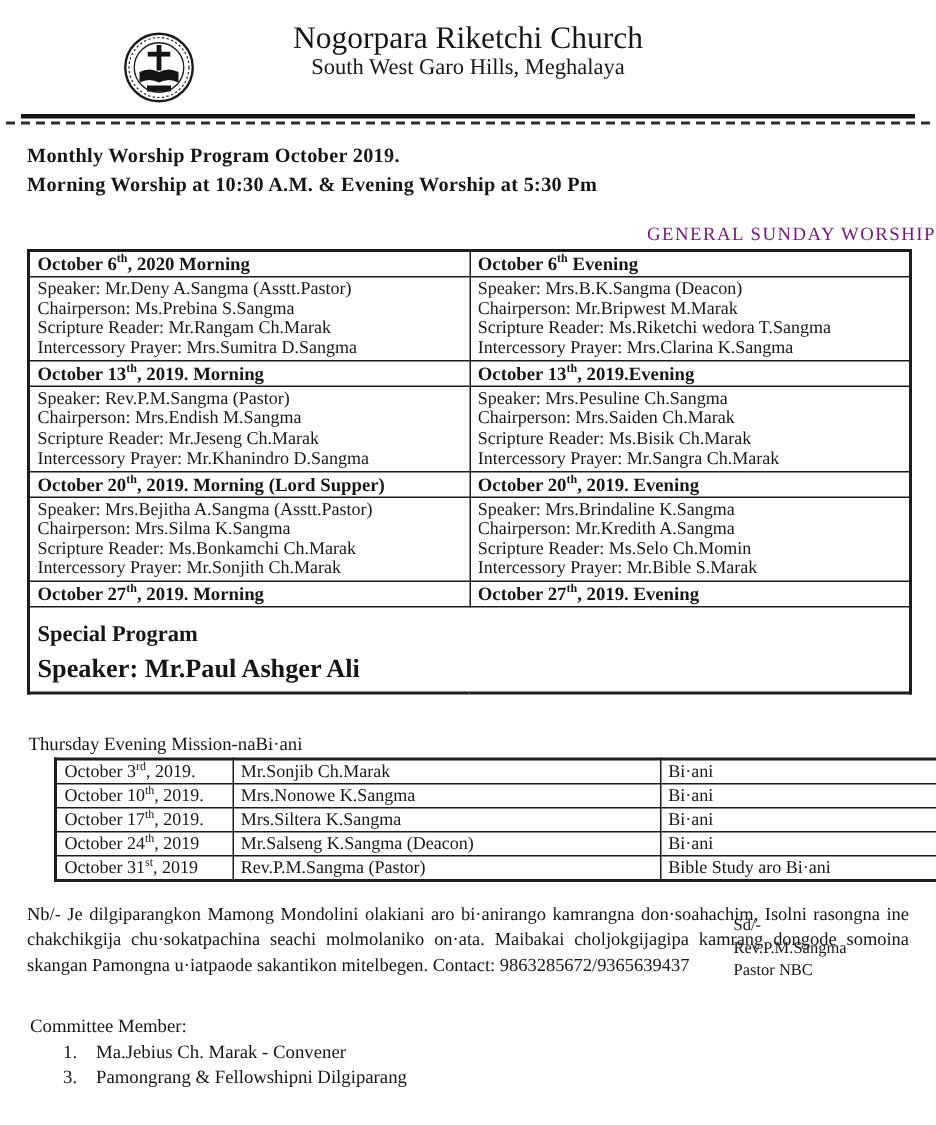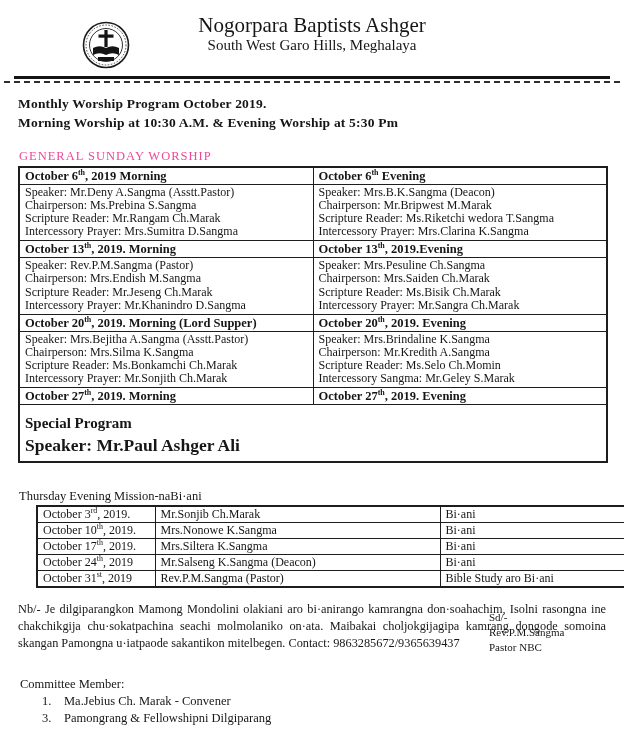--- a/index.html
+++ b/index.html
@@ -15,21 +15,21 @@
   .header{position:relative;padding-top:13px;height:60px;}
   .seal{position:absolute;left:82px;top:21px;width:48px;height:48px;}
   .head-text{text-align:center;}
   .church-name{font-size:21px;line-height:24px;}
   .addr1{font-size:12.5px;line-height:15px;}
   .addr2{font-size:15px;line-height:17px;}
   .rule-solid{border-top:3px solid #151515;margin:3px 14px 2px 14px;}
   .rule-dashed{border-top:2px dashed #2e2e2e;margin:0 4px;}
   
   .program-head{margin:11px 0 0 18px;font-weight:bold;font-size:13.5px;line-height:19px;letter-spacing:.2px;}
-  .section-title{margin:17px 0 2px 19px;color:#ec4899;font-size:12.5px;letter-spacing:1px;}
+  .section-title{margin:17px 0 2px 19px;color:#701a75;font-size:12.5px;letter-spacing:1px;text-align:right;}
   
   table{border-collapse:collapse;}
   .worship{margin-left:18px;width:590px;border:2px solid #1d1d1d;table-layout:fixed;}
   .worship td{border:1px solid #1d1d1d;vertical-align:top;padding:0 5px;}
   .worship td.hdr{font-weight:bold;font-size:12.5px;height:16px;line-height:16px;white-space:nowrap;overflow:hidden;}
   .worship td.det{font-size:12px;padding-top:1px;padding-bottom:2px;}
   .worship td.det .ln{line-height:13.1px;white-space:nowrap;overflow:hidden;}
   sup{font-size:8px;line-height:0;}
   .special{ height:56px;vertical-align:middle !important;}
   .special .sp1{font-weight:bold;font-size:15px;line-height:20px;padding-top:3px;}
@@ -59,39 +59,39 @@
         <circle cx="24" cy="24" r="22.5" fill="none" stroke="#1b1b1b" stroke-width="1.6"></circle>
         <circle cx="24" cy="24" r="20" fill="none" stroke="#1b1b1b" stroke-width="0.8" stroke-dasharray="1.5,1.6"></circle>
         <circle cx="24" cy="24" r="16.5" fill="none" stroke="#1b1b1b" stroke-width="0.9"></circle>
         <rect x="22.4" y="9" width="3.2" height="17" fill="#151515"></rect>
         <rect x="16.5" y="13.5" width="15" height="3.2" fill="#151515"></rect>
         <path d="M11 27 Q17.5 23.5 24 27 Q30.5 23.5 37 27 L37 34 Q30.5 30.5 24 34 Q17.5 30.5 11 34 Z" fill="#151515"></path>
         <rect x="16" y="36" width="16" height="4" fill="#151515"></rect>
       </svg>
     </div>
     <div class="head-text">
-      <div class="church-name">Nogorpara Baptists Ashger</div>
+      <div class="church-name">Nogorpara Riketchi Church</div>
       <div class="addr2">South West Garo Hills, Meghalaya</div>
     </div>
   </div>
   <div class="rule-solid"></div>
   <div class="rule-dashed"></div>
 
   <div class="program-head">
     <div>Monthly Worship Program October 2019.</div>
     <div>Morning Worship at 10:30 A.M. &amp; Evening Worship at 5:30 Pm</div>
   </div>
 
   <div class="section-title">GENERAL SUNDAY WORSHIP</div>
 
   <table class="worship">
 
     <tbody>
         <tr>
-      <td class="hdr"><span>October 6</span><sup>th</sup><span>, 2019 Morning</span></td>
+      <td class="hdr"><span>October 6</span><sup>th</sup><span>, 2020 Morning</span></td>
       <td class="hdr"><span>October 6</span><sup>th</sup><span> Evening</span></td>
     </tr>
     <tr>
       <td class="det">
         <div class="ln">Speaker: Mr.Deny A.Sangma (Asstt.Pastor)</div>
         <div class="ln">Chairperson: Ms.Prebina S.Sangma</div>
         <div class="ln">Scripture Reader: Mr.Rangam Ch.Marak</div>
         <div class="ln">Intercessory Prayer: Mrs.Sumitra D.Sangma</div>
       </td>
       <td class="det">
@@ -129,21 +129,21 @@
       <td class="det">
         <div class="ln">Speaker: Mrs.Bejitha A.Sangma (Asstt.Pastor)</div>
         <div class="ln">Chairperson: Mrs.Silma K.Sangma</div>
         <div class="ln">Scripture Reader: Ms.Bonkamchi Ch.Marak</div>
         <div class="ln">Intercessory Prayer: Mr.Sonjith Ch.Marak</div>
       </td>
       <td class="det">
         <div class="ln">Speaker: Mrs.Brindaline K.Sangma</div>
         <div class="ln">Chairperson: Mr.Kredith A.Sangma</div>
         <div class="ln">Scripture Reader: Ms.Selo Ch.Momin</div>
-        <div class="ln">Intercessory Sangma: Mr.Geley S.Marak</div>
+        <div class="ln">Intercessory Prayer: Mr.Bible S.Marak</div>
       </td>
     </tr>
 
     <tr>
       <td class="hdr"><span>October 27</span><sup>th</sup><span>, 2019. Morning</span></td>
       <td class="hdr"><span>October 27</span><sup>th</sup><span>, 2019. Evening</span></td>
     </tr>
 
     <tr>
       <td class="special" colspan="2">

